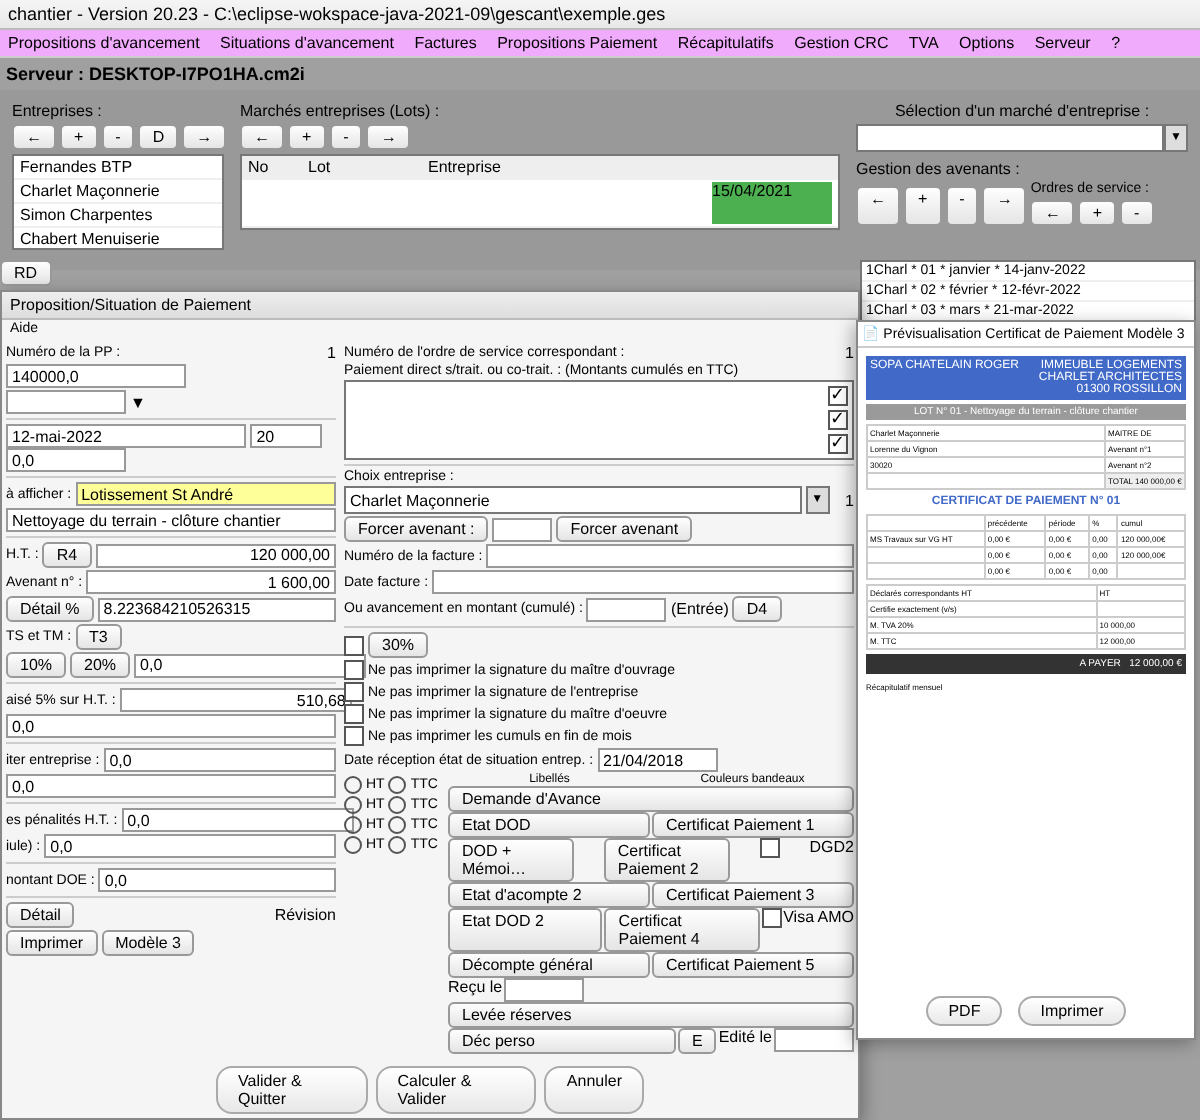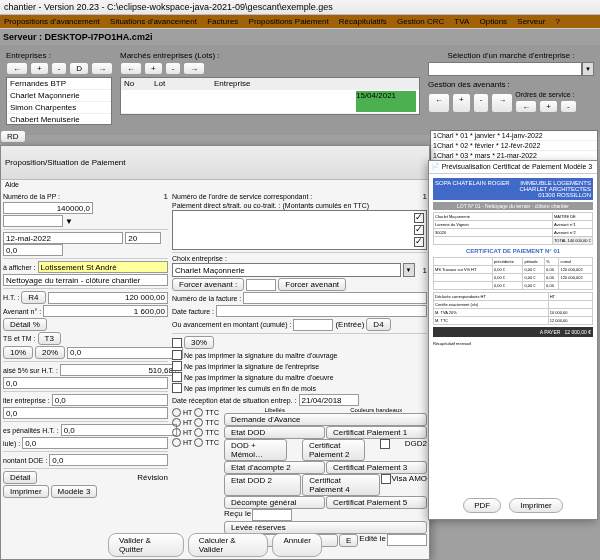--- a/index.html
+++ b/index.html
@@ -1,33 +1,33 @@
 <!DOCTYPE html>
 <html><head>
 <meta charset="utf-8">
 <style>
 * { box-sizing: border-box; margin: 0; padding: 0; font-family: Arial, sans-serif; }
 body { width: 600px; height: 560px; overflow: hidden; background: #a0a0a0; font-size: 8px; position: relative; }
 .window-title { background: linear-gradient(#f5f5f5,#e8e8e8); padding: 2px 4px; font-size: 9px; border-bottom: 1px solid #bbb; }
-.menubar { background: #a16207; padding: 2px 4px; font-size: 8px; border-bottom: 1px solid #ccc; }
+.menubar { background: #f0abfc; padding: 2px 4px; font-size: 8px; border-bottom: 1px solid #ccc; }
 .menubar span { margin-right: 8px; }
 .server-line { text-align: left; font-size: 9px; font-weight: bold; padding: 3px; }
 .top-section { display: flex; background: #999; padding: 4px; gap: 4px; height: 90px; }
 .panel { background: #999; padding: 2px; }
 .panel-title { font-size: 8px; margin-bottom: 2px; }
 .btn-row { display: flex; gap: 2px; margin: 2px 0; }
 .btn { background: linear-gradient(#fefefe,#e5e5e5); border: 1px solid #999; border-radius: 3px; padding: 1px 6px; font-size: 8px; cursor: pointer; }
 .list-box { background: #fff; border: 1px solid #777; font-size: 8px; overflow: hidden; }
 .list-box div { padding: 1px 3px; border-bottom: 1px solid #eee; }
 .dropdown { background: #fff; border: 1px solid #777; height: 14px; font-size: 8px; width: 100%; padding: 0 2px; }
 .combo { display: flex; }
 .combo .dropdown { flex: 1; }
 .combo .arrow { width: 12px; background: #ddd; border: 1px solid #777; text-align: center; font-size: 6px; line-height: 12px; }
 .subwin { position: absolute; background: #f5f5f5; border: 1px solid #888; box-shadow: 2px 2px 8px rgba(0,0,0,.3); }
-.subwin-title { background: linear-gradient(#eee,#ddd); padding: 12px 4px; font-size: 8px; border-bottom: 1px solid #bbb; }
+.subwin-title { background: linear-gradient(#eee,#ddd); padding: 2px 4px; font-size: 8px; border-bottom: 1px solid #bbb; }
 .form-row { display: flex; align-items: center; margin: 1px 0; gap: 2px; }
 .form-row label { font-size: 7px; white-space: nowrap; }
 .input { background: #fff; border: 1px solid #999; height: 12px; font-size: 8px; padding: 0 2px; }
 .input-yellow { background: #ffff99; }
 .sep { border-top: 1px solid #ccc; margin: 2px 0; }
 .chk { width: 10px; height: 10px; border: 1px solid #555; background: #fff; display: inline-block; position: relative; }
 .chk.checked::after { content: "✓"; position: absolute; top: -2px; left: 0; font-size: 9px; }
 .radio { width: 9px; height: 9px; border: 1px solid #555; border-radius: 50%; display: inline-block; }
 .green-cell { background: #4caf50; }
 .yellow-cell { background: #ffeb3b; }
@@ -140,21 +140,21 @@
 <div class="subwin" style="left:0;top:145px;width:430px;height:415px">
   <div class="subwin-title">Proposition/Situation de Paiement</div>
   <div style="padding:1px 4px;font-size:7px">Aide</div>
   <div style="display:flex;gap:4px;padding:2px">
 
     <div style="width:165px">
       <div class="form-row">
           <label>Numéro de la PP :</label>
           <span style="margin-left:auto">1</span>
         </div>
-      <input class="input" style="width: 90px; text-align: right;" value="140000,0">
+      <input class="input" style="width: 90px; " value="140000,0">
       <div class="form-row">
           <input class="input" style="width: 60px;">
           <span class="arrow">▼</span>
         </div>
       <div class="sep"></div>
       <input class="input" style="width: 120px;" value="12-mai-2022">
       <input class="input" style="width: 36px;" value="20">
       <input class="input" style="width: 60px;" value="0,0">
       <div class="sep"></div>
       <div class="form-row">
@@ -167,20 +167,21 @@
           <label>H.T. :</label>
           <span class="btn">R4</span>
           <input class="input" style="flex: 1 1 0%; text-align: right;" value="120 000,00">
         </div>
       <div class="form-row">
           <label>Avenant n° :</label>
           <input class="input" style="flex: 1 1 0%; text-align: right;" value="1 600,00">
         </div>
       <div class="form-row">
           <span class="btn">Détail %</span>
+          <input class="input" style="flex: 1 1 0%;" value="8.223684210526315">
         </div>
       <div class="form-row">
           <label>TS et TM :</label>
           <span class="btn">T3</span>
         </div>
       <div class="form-row">
           <span class="btn">10%</span>
           <span class="btn">20%</span>
           <input class="input" style="flex: 1 1 0%;" value="0,0">
         </div>

